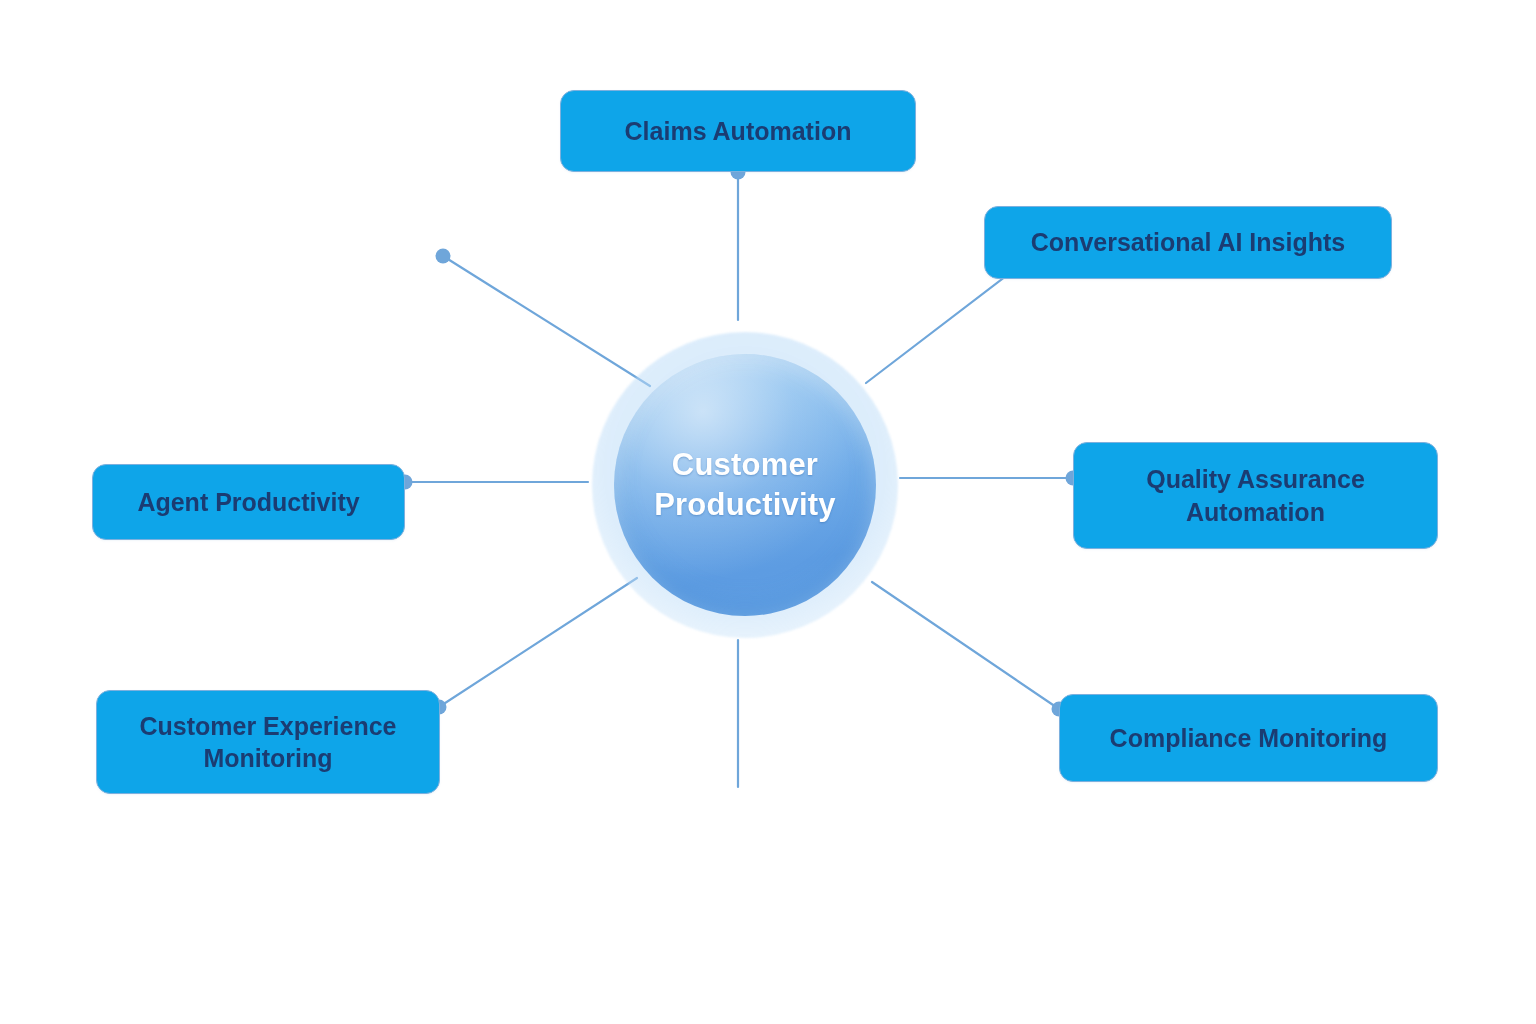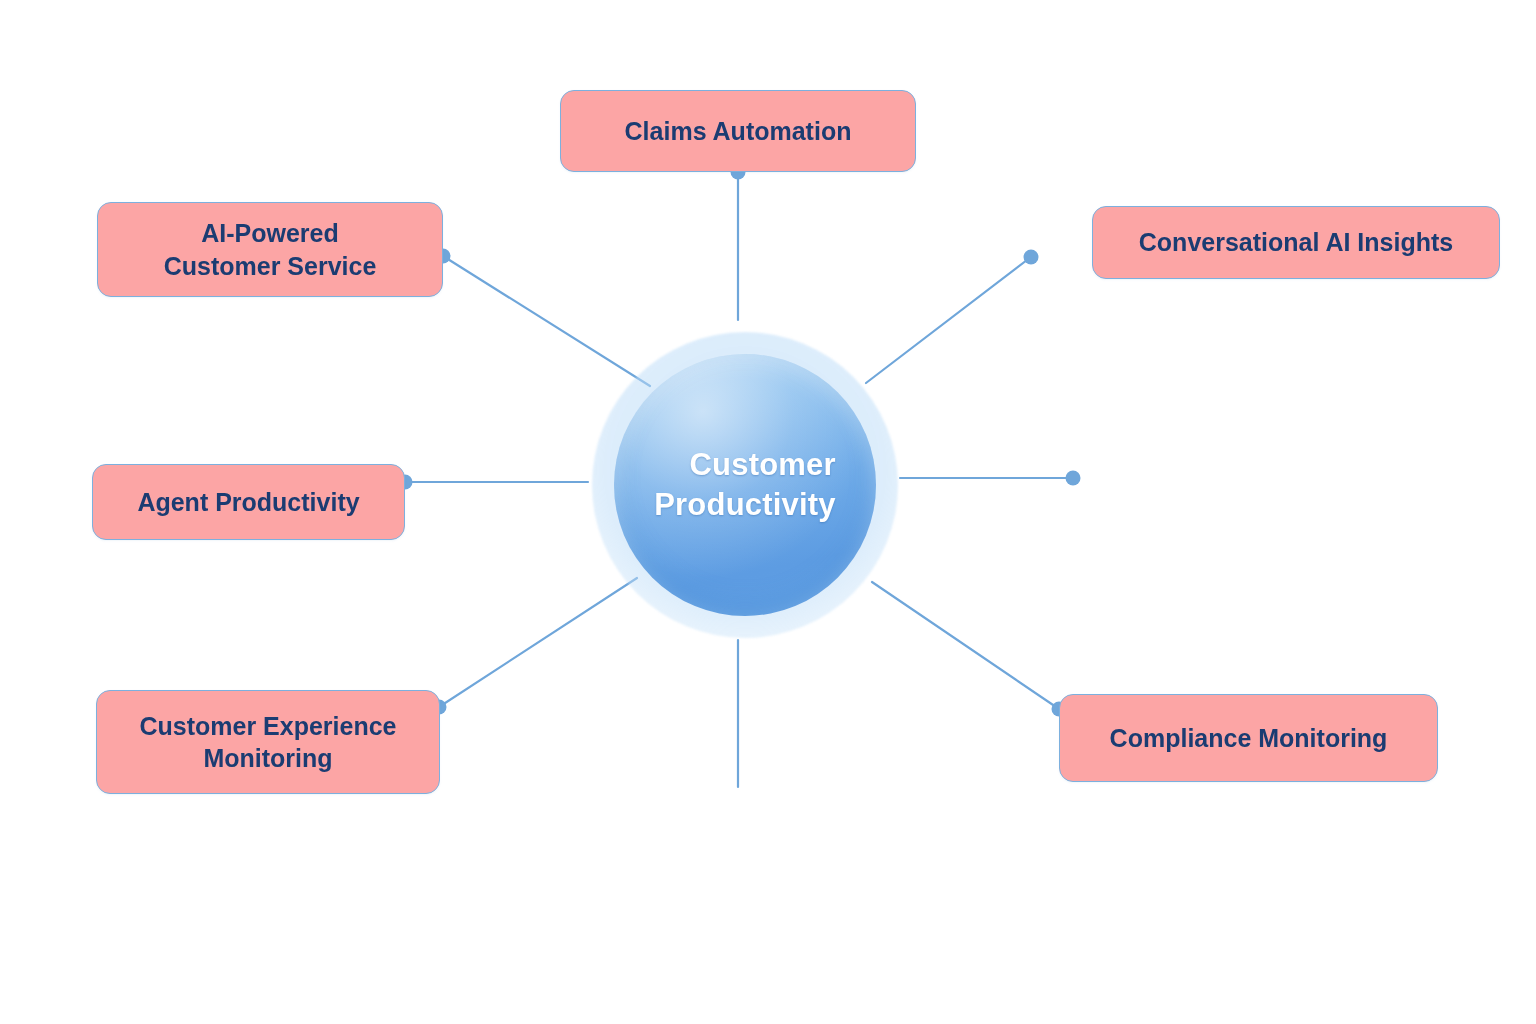--- a/index.html
+++ b/index.html
@@ -71,54 +71,54 @@
           #8dc1ef 22%,
           #6fabe8 52%,
           #5d9ce2 78%,
           #5f9ee3 100%);
     box-shadow: inset 0 -10px 26px rgba(70,140,210,0.22),
                 inset 0 8px 20px rgba(255,255,255,0.35);
   }
   .hub-label {
     position: relative;
     z-index: 3;
-    text-align: right;
+    text-align: center;
     color: #ffffff;
     font-size: 31px;
     font-weight: bold;
     line-height: 1.28;
     letter-spacing: 0.2px;
     text-shadow: 0 1px 2px rgba(40,95,160,0.40);
     user-select: none;
   }
 
   
   .node {
     position: absolute;
     box-sizing: border-box;
-    background: #fca5a5;
+    background: #0ea5e9;
     border: 1.6px solid #7cb0de;
     border-radius: 14px;
     display: flex;
     align-items: center;
     justify-content: center;
     text-align: center;
     color: #1b3c72;
     font-size: 25px;
     font-weight: bold;
     line-height: 1.30;
     padding: 6px 14px;
     box-shadow: 0 1px 2px rgba(120,165,210,0.10);
   }
   .node .node-text { display: block; }
 
   
   #node-claims-automation           { left: 560px; top: 90px;  width: 356px; height: 82px; }
   #node-ai-powered-customer-service { left: 97px;  top: 202px; width: 346px; height: 95px; }
-  #node-conversational-ai-insights  { left: 1092px;top: 206px; width: 408px; height: 73px; }
+  #node-conversational-ai-insights  { left: 984px;top: 206px; width: 408px; height: 73px; }
   #node-agent-productivity          { left: 92px;  top: 444px; width: 313px; height: 76px; margin-top: 20px; }
   #node-quality-assurance-automation{ left: 1073px;top: 442px; width: 365px; height: 107px; }
   #node-customer-experience-analytics{left: 96px;  top: 690px; width: 344px; height: 104px; text-align: center; }
   #node-compliance-monitoring       { left: 1059px;top: 694px; width: 379px; height: 88px; }
 </style>
 </head>
 <body>
 
 <div id="canvas">
 
@@ -158,35 +158,35 @@
     <div class="hub-label">
       <span>Customer</span><br>
       <span>Productivity</span>
     </div>
   </div>
 
   <div class="node" id="node-claims-automation">
     <span class="node-text">Claims Automation</span>
   </div>
 
-  <div class="node" id="node-ai-powered-customer-service">
-    <span>
-      <span class="node-text">AI-Powered</span>
-      <span class="node-text">Customer Service</span>
-    </span>
-  </div>
 
   <div class="node" id="node-conversational-ai-insights">
     <span class="node-text">Conversational AI Insights</span>
   </div>
 
   <div class="node" id="node-agent-productivity">
     <span class="node-text">Agent Productivity</span>
   </div>
 
+  <div class="node" id="node-quality-assurance-automation">
+    <span>
+      <span class="node-text">Quality Assurance</span>
+      <span class="node-text">Automation</span>
+    </span>
+  </div>
 
   <div class="node" id="node-customer-experience-analytics">
     <span>
       <span class="node-text">Customer Experience</span>
       <span class="node-text">Monitoring</span>
     </span>
   </div>
 
   <div class="node" id="node-compliance-monitoring">
     <span class="node-text">Compliance Monitoring</span>

